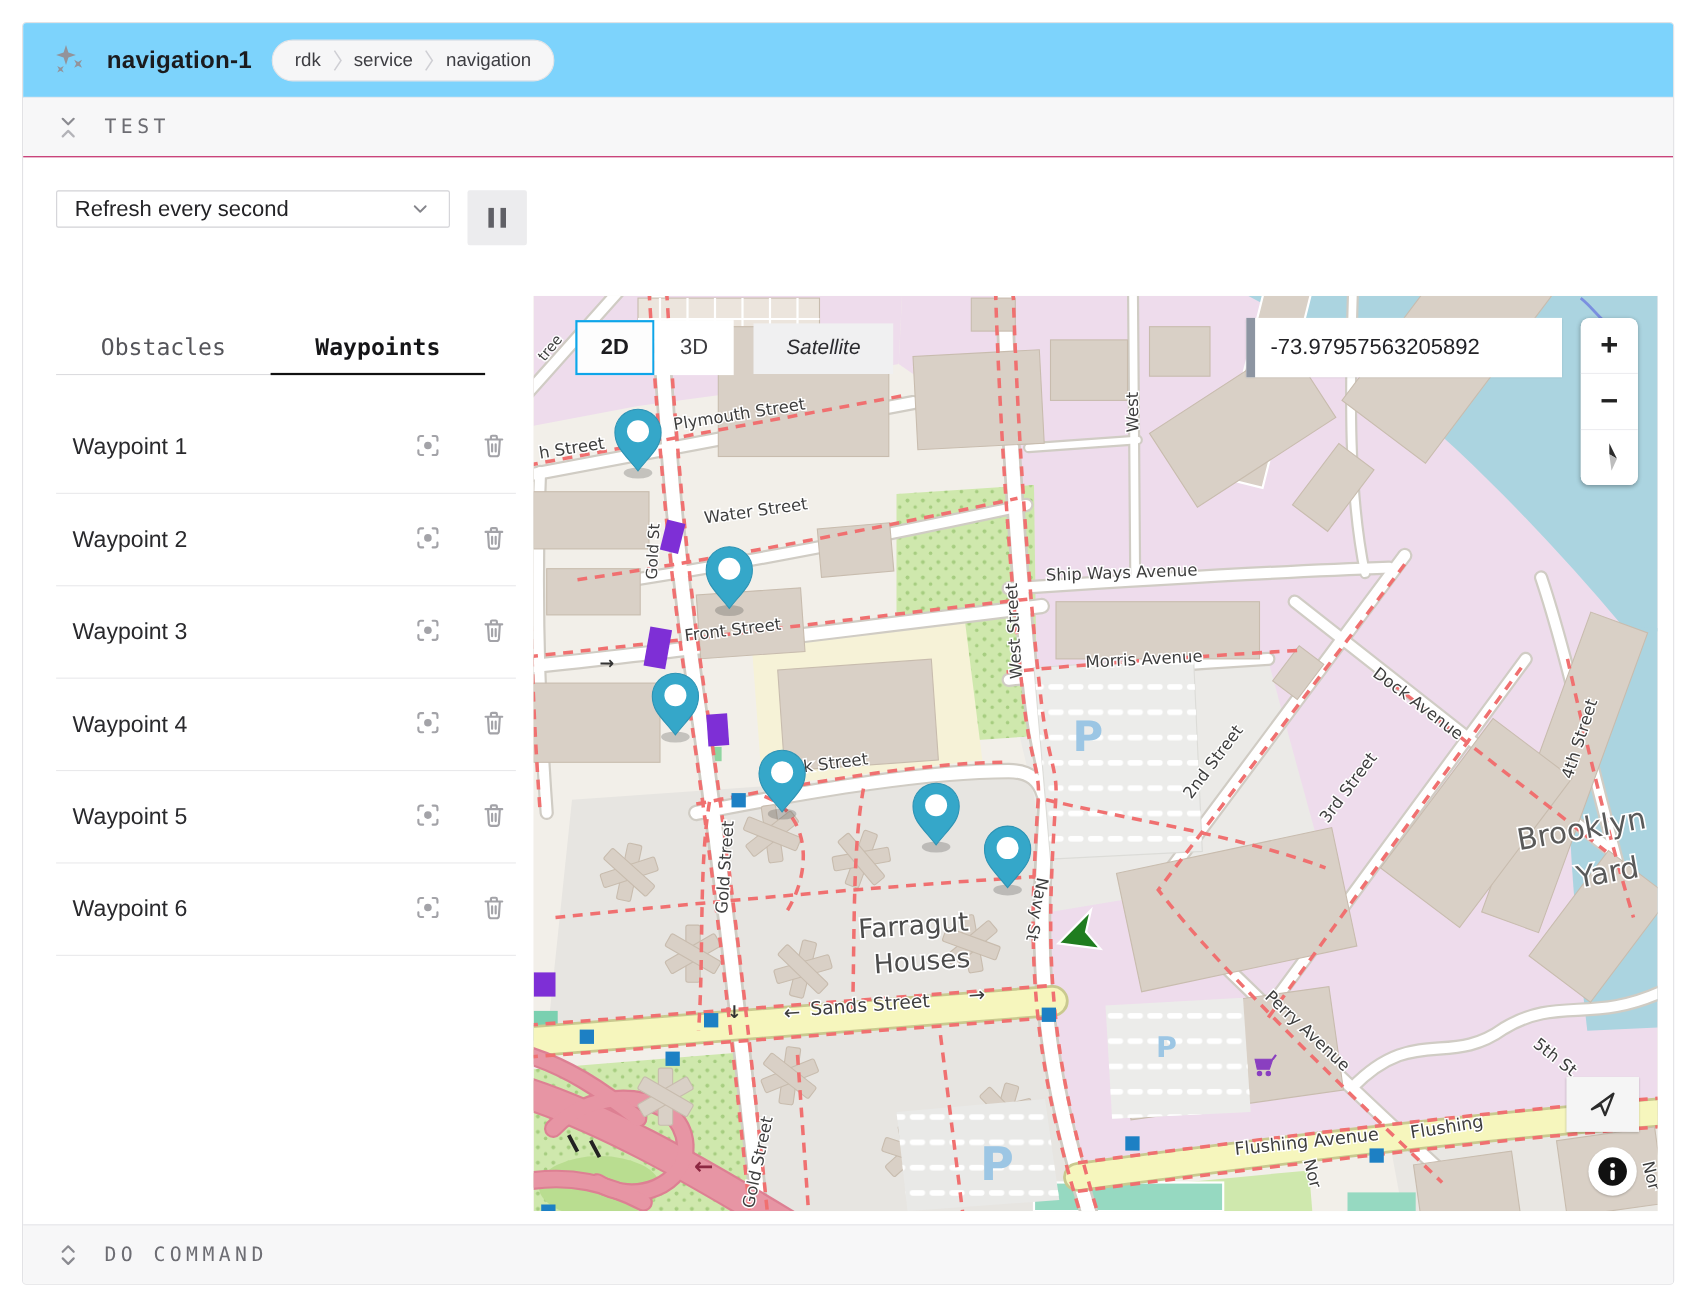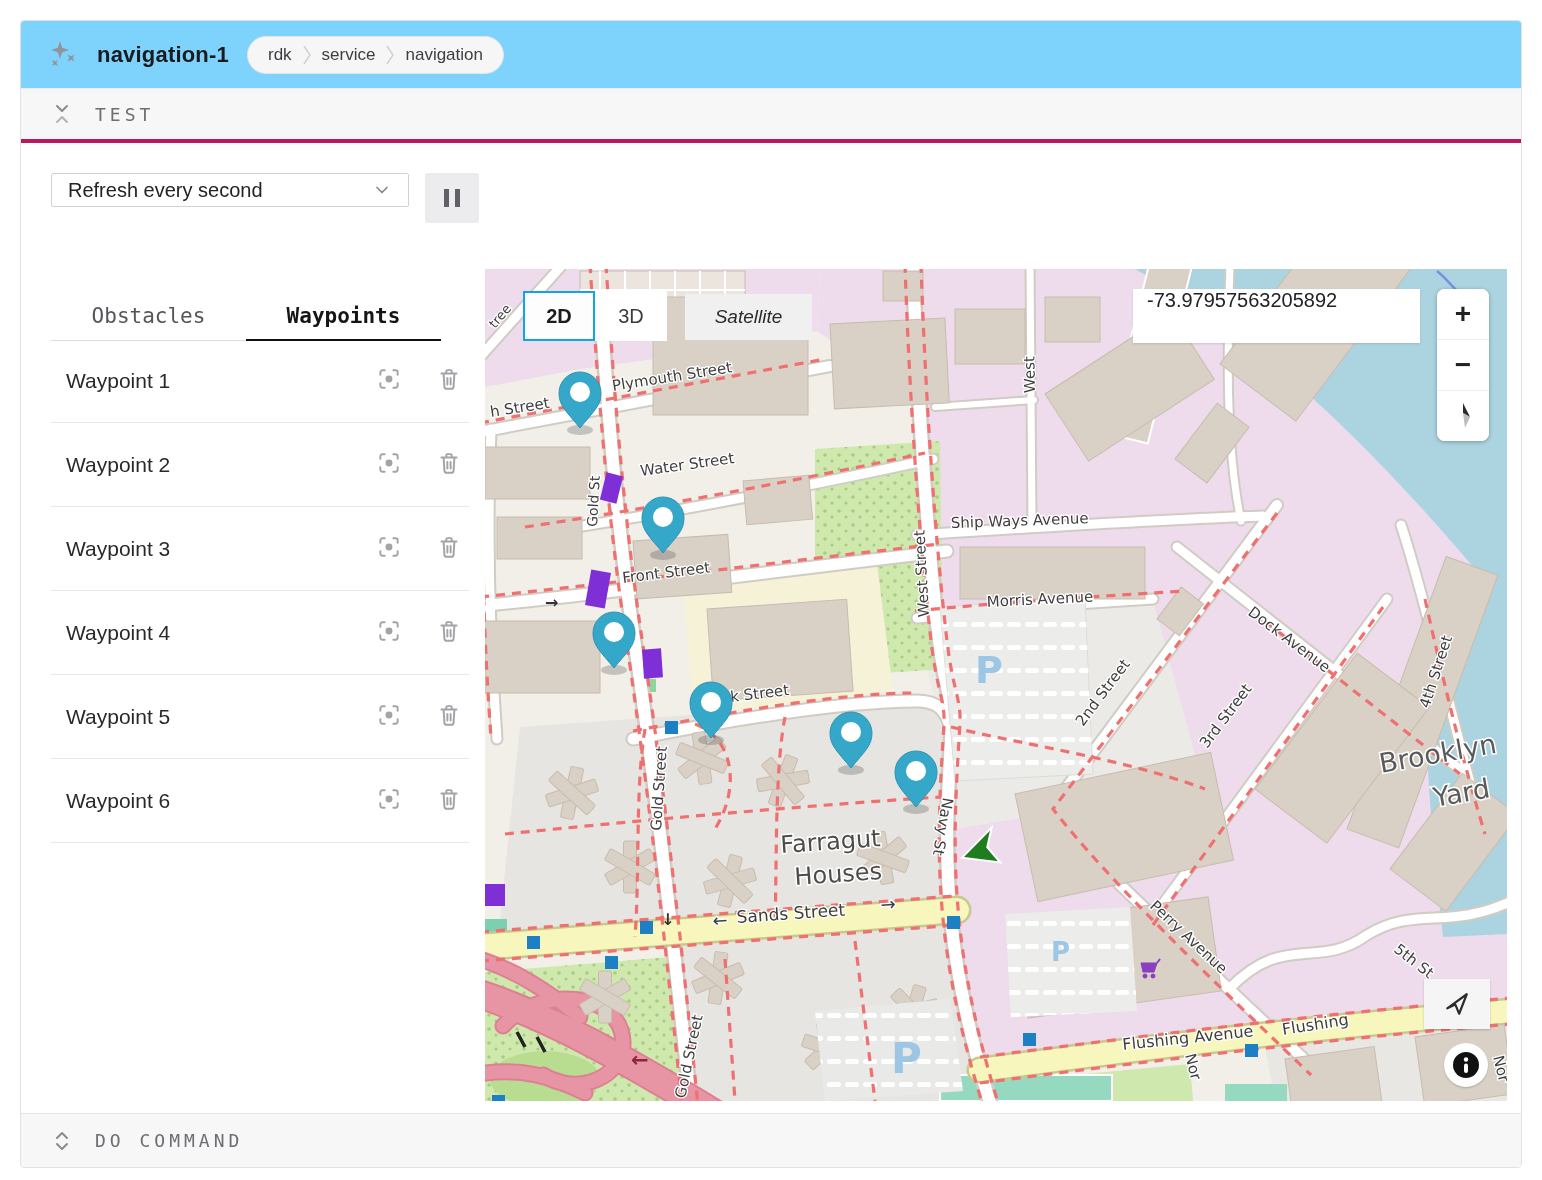--- a/index.html
+++ b/index.html
@@ -7,36 +7,36 @@
   .card { position:absolute; left:20px; top:20px; width:1502px; height:1148px; border:1px solid #e2e2e5; border-radius:4px; background:#fff; overflow:hidden; }
 
   
   .hdr { position:absolute; left:0; top:0; right:0; height:68px; border-bottom:1px solid #ececef; display:flex; align-items:center; padding:0 28px; gap:18px; background:#7dd3fc; }
   .hdr .title { font-size:22px; font-weight:bold; color:#1b1b1e; letter-spacing:.2px; }
   .crumbs { display:flex; align-items:center; gap:10px; background:#f6f6f7; border:1px solid #e4e4e7; border-radius:999px; padding:6px 20px; height:38px; }
   .crumbs span.c { font-size:17px; color:#3d3d42; }
 
   
   .secbar { position:absolute; left:0; right:0; height:54px; background:#f7f7f8; display:flex; align-items:center; gap:22px; padding:0 30px; }
-  .secbar.test { top:68px; border-bottom:4px solid #be185d; }
+  .secbar.test { top:68px; border-bottom:1px solid #be185d; }
   .secbar.docmd { bottom:0; border-top:1px solid #e5e5e8; }
   .secbar .seclabel { font-family:"DejaVu Sans Mono",monospace; font-size:18px; letter-spacing:4px; color:#6d6d73; }
 
   
   .sel { position:absolute; left:30px; top:152px; width:358px; height:34px; border:1px solid #d2d2d6; border-radius:2px; display:flex; align-items:center; justify-content:space-between; padding:0 16px; cursor:pointer; background:#fff; }
   .sel .sval { font-size:20px; color:#232326; }
   .pausebtn { position:absolute; left:404px; top:152px; width:54px; height:50px; background:#ececee; border:none; border-radius:2px; display:flex; align-items:center; justify-content:center; gap:6px; cursor:pointer; }
   .pausebtn i { display:block; width:5px; height:18px; background:#606066; }
 
   
   .tabs { position:absolute; left:30px; top:270px; width:390px; height:50px; display:flex; border-bottom:1px solid #dcdcdf; }
   .tab { flex:1; display:flex; align-items:center; justify-content:center; font-family:"DejaVu Sans Mono",monospace; font-size:21px; color:#55555a; cursor:pointer; position:relative; }
   .tab.active { color:#151517; font-weight:bold; }
   .tab.active::after { content:""; position:absolute; left:0; right:0; bottom:-1px; height:2px; background:#111; }
-  .rows { position:absolute; left:30px; top:318px; width:418px; }
+  .rows { position:absolute; left:30px; top:344px; width:418px; }
   .wrow { height:84px; display:flex; align-items:center; border-bottom:1px solid #e9e9eb; }
   .wrow .wname { font-size:21px; color:#29292c; flex:1; padding-left:15px; }
   .iconbtn { width:40px; height:40px; border:none; background:transparent; display:flex; align-items:center; justify-content:center; cursor:pointer; }
 
   
   .map { position:absolute; left:464px; top:248px; width:1022px; height:832px; background:#f2efe9; overflow:hidden; }
   .map svg.base { position:absolute; left:0; top:0; }
   .mlabel { fill:#3e3e3e; paint-order:stroke; stroke:#ffffff; stroke-width:2.6px; font-family:"DejaVu Sans",sans-serif; }
   .mlabel.place { fill:#4c4c4c; stroke-width:3px; }
   .mlabel.big { fill:#5a5a5a; stroke-width:3px; }
@@ -501,21 +501,21 @@
           <use href="#pin" transform="translate(129 365)"></use>
           <use href="#pin" transform="translate(226 435)"></use>
           <use href="#pin" transform="translate(366 465)"></use>
           <use href="#pin" transform="translate(431 504)"></use>
         </g>
     </svg>
 
     <button class="mapbtn btn2d">2D</button>
     <button class="mapbtn btn3d">3D</button>
     <button class="mapbtn btnsat">Satellite</button>
-    <div class="coord-wrap" style="left:648px; width:287px;flex-direction:column;">
+    <div class="coord-wrap" style="left:648px; width:287px;">
       <div class="dragbar"></div>
       <input value="-73.97957563205892" style="">
     </div>
     <div class="zctl">
       <button>+</button>
       <button>−</button>
       <button>
         <svg width="24" height="30" viewBox="0 0 24 30">
           <polygon points="12,2 19,16 12,12" fill="#2b2b2b"></polygon>
           <polygon points="12,12 19,16 14,27" fill="#bdbdbd"></polygon>

